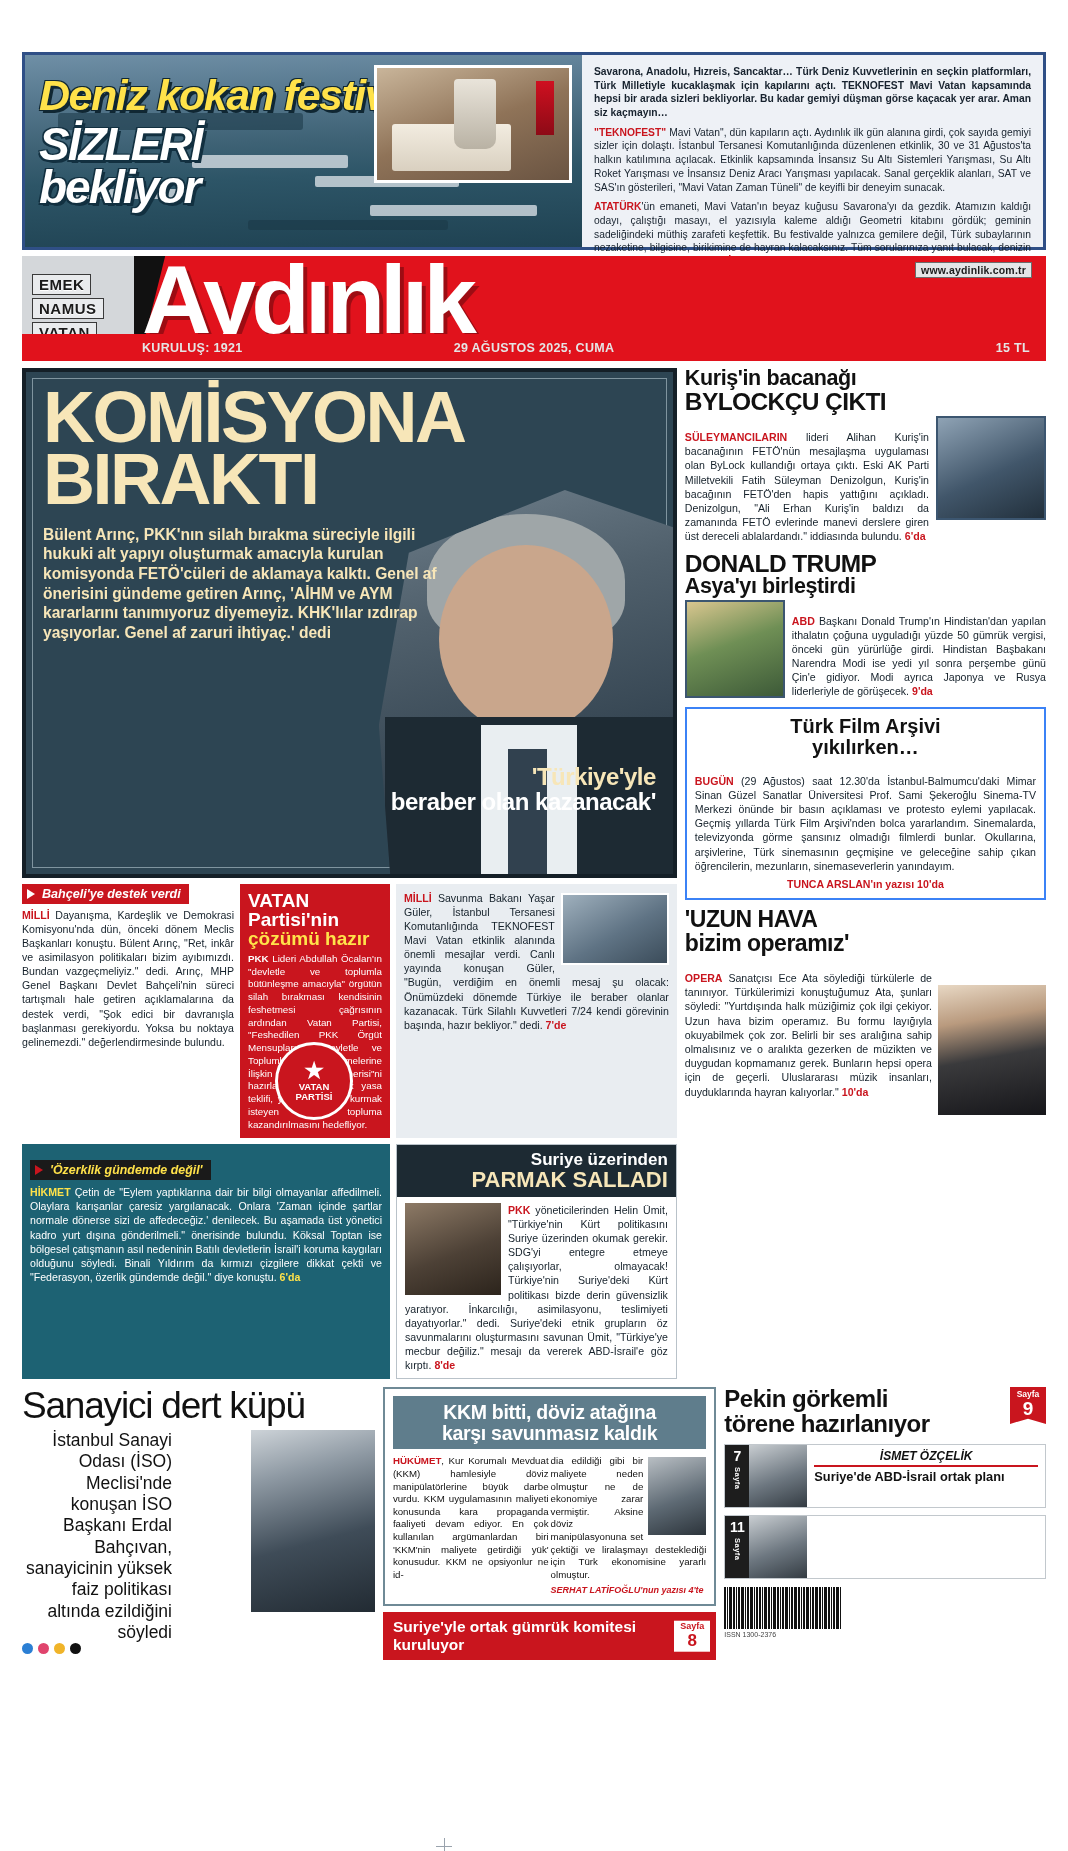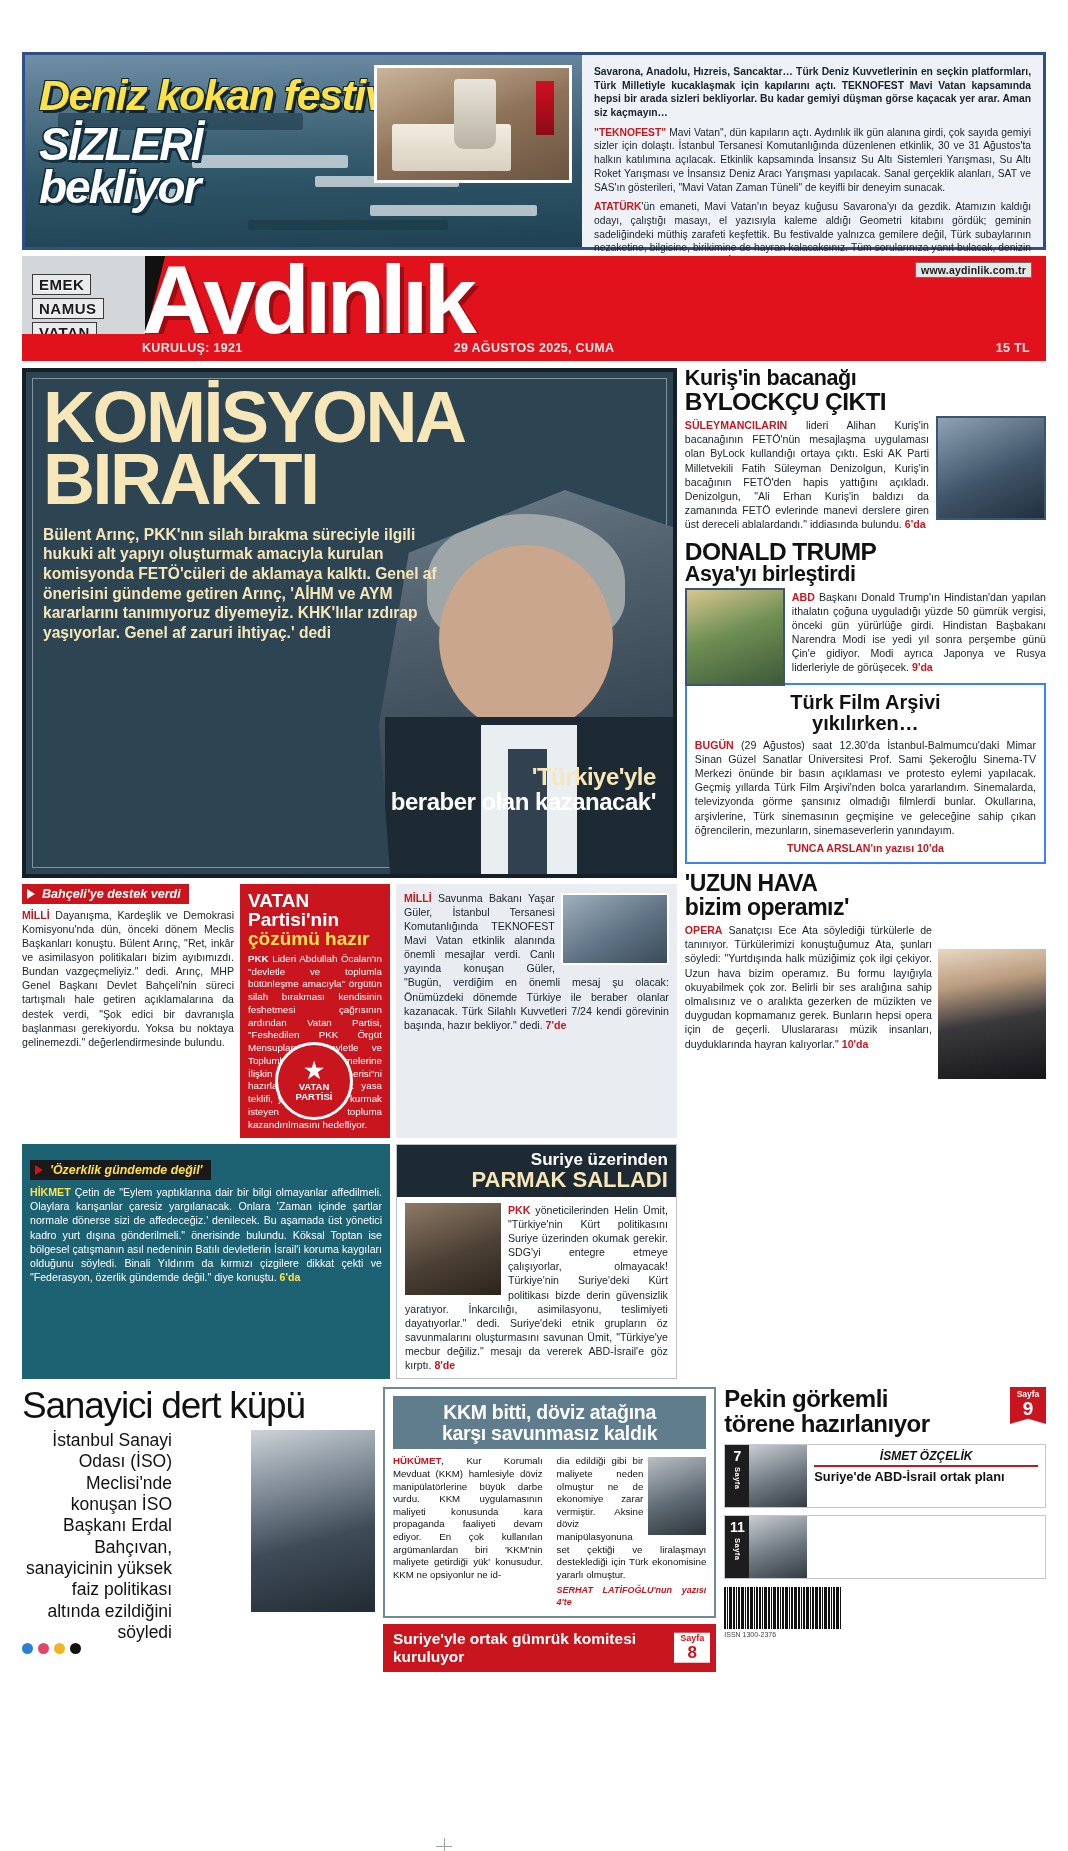--- a/index.html
+++ b/index.html
@@ -75,21 +75,21 @@
   .promo-text .byline { color: #c9151e; font-weight: 800; font-style: italic; }
 
   
   .masthead {
     position: relative; margin-top: 6px;
     height: 105px; background: #d4d7da;
     display: flex; align-items: stretch;
     overflow: hidden;
   }
   .mast-left {
-    width: 123px; background: #d4d7da; padding: 10px 6px 10px 10px;
+    width: 112px; background: #d4d7da; padding: 10px 6px 10px 10px;
     display: flex; flex-direction: column; justify-content: center; gap: 3px;
     z-index: 3;
   }
   .mast-left span {
     display: inline-block; background: #e9ebed; color: #1a1a1a;
     font-weight: 900; font-size: 15px; letter-spacing: .5px;
     padding: 1px 6px; border: 1.5px solid #3a3a3a; width: max-content;
     text-shadow: 0 1px 0 #fff;
   }
   .mast-slash {
@@ -237,21 +237,21 @@
   .suriye-body { padding: 6px 8px; }
 
   
   .side-sec { margin-bottom: 8px; }
   .side-h1 {
     font-size: 21.5px; font-weight: 800; line-height: 1.0; letter-spacing: -.4px;
   }
   .side-h2 {
     font-size: 24.5px; font-weight: 900; line-height: 1.0; letter-spacing: -.6px;
   }
-  .side-body { font-size: 10.6px; line-height: 1.34; text-align: justify; margin-top: 4px; color:#14202a; }
+  .side-body { font-size: 10.6px; line-height: 1.34; text-align: justify; margin-top: 16px; color:#14202a; }
   .side-body b.red { color: #c9151e; font-weight: 800; }
   .side-photo-r {
     float: right; width: 110px; height: 104px; margin: 2px 0 4px 7px;
     border: 2px solid #3c5670;
     background: linear-gradient(155deg,#8fa3b5,#41566a 55%,#22303c);
   }
   .side-photo-l {
     float: left; width: 100px; height: 98px; margin: 2px 7px 4px 0;
     border: 2px solid #3c5670;
     background: linear-gradient(160deg,#d9c68f,#6f8f55 45%,#3d5a38);
@@ -279,21 +279,21 @@
     background: linear-gradient(165deg,#cdd3d8 0%,#8e99a3 25%,#3f4c58 60%,#222b33 100%);
   }
   .dots { display: flex; gap: 5px; margin-top: 6px; }
   .dots i { width: 11px; height: 11px; border-radius: 50%; display: block; }
 
   .kkm-box { border: 2px solid #6f8a96; padding: 7px 8px; background:#fff; }
   .kkm-head {
     background: #5f7d8c; color: #fff; font-size: 19.5px; font-weight: 900;
     line-height: 1.06; padding: 6px 8px; text-align: center; letter-spacing: -.3px;
   }
-  .kkm-cols { display: flex; gap: 14px; margin-top: 6px; }
+  .kkm-cols { display: flex; gap: 2px; margin-top: 6px; }
   .kkm-cols .c { flex: 1; font-size: 9.7px; line-height: 1.3; text-align: justify; }
   .kkm-photo {
     float: right; width: 58px; height: 78px; margin: 2px 0 2px 5px;
     background: linear-gradient(160deg,#b9bfc4,#5e6a74 55%,#2c343b);
   }
   .suriye-strip {
     margin-top: 6px; background: #c9151e; color: #fff; font-weight: 900;
     font-size: 15.5px; padding: 6px 10px; position: relative;
   }
   .sayfa-badge {

